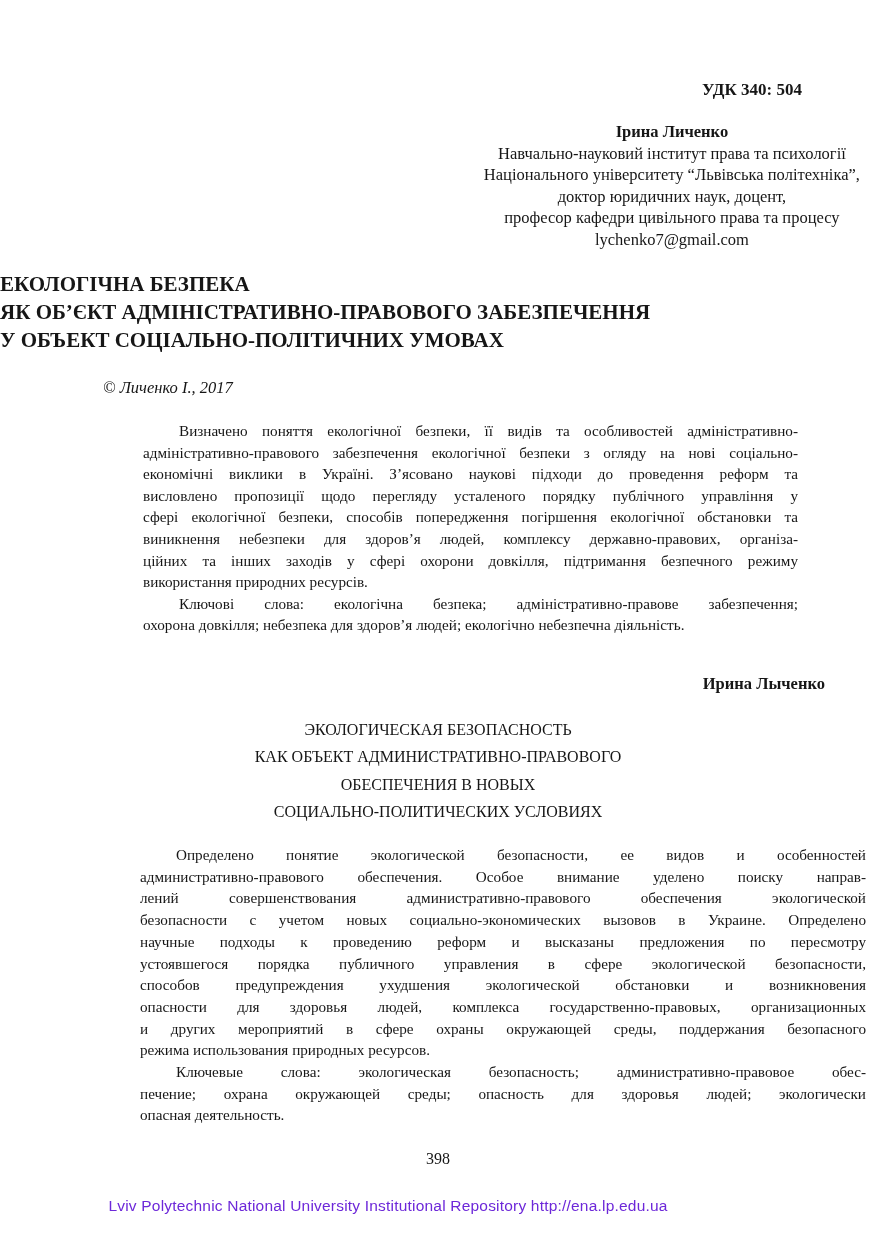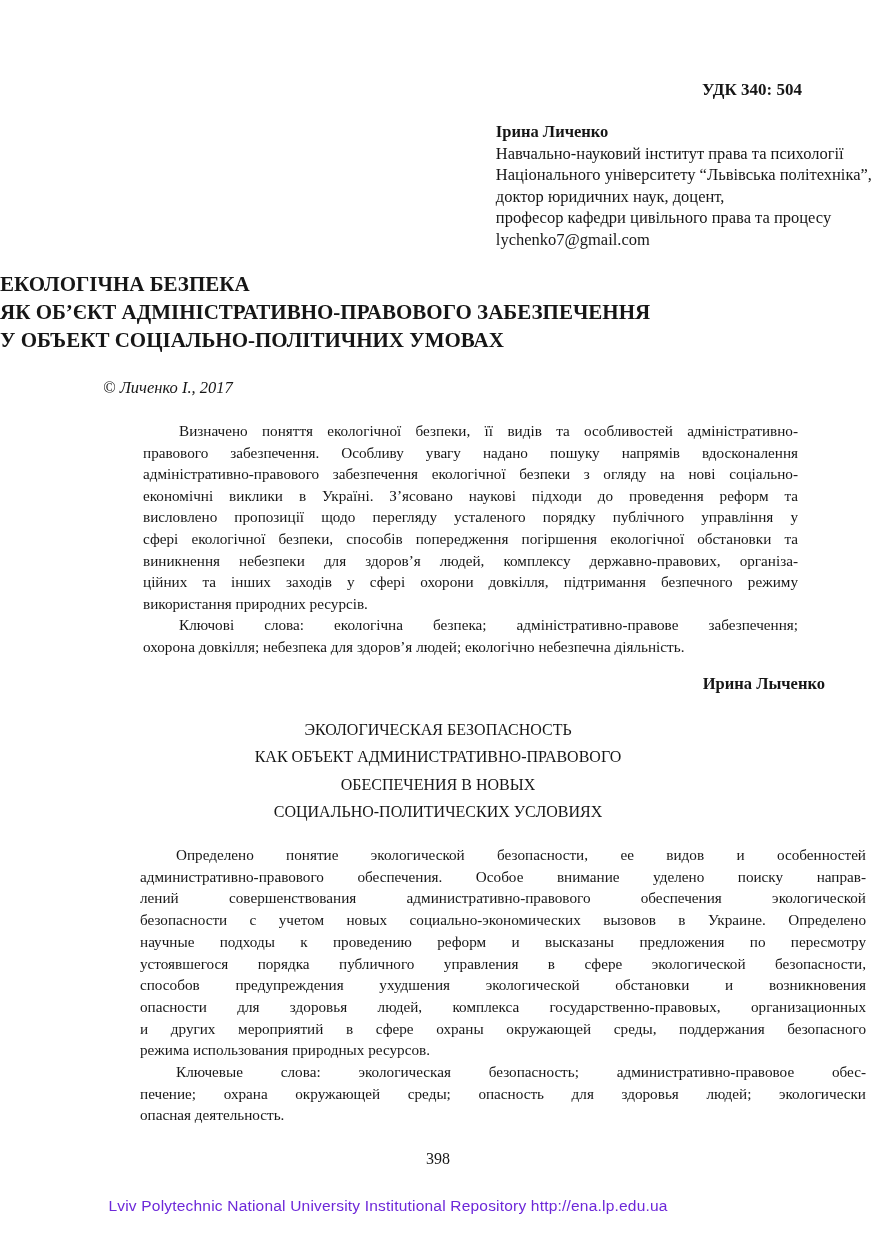--- a/index.html
+++ b/index.html
@@ -11,22 +11,22 @@
     font-family: "Liberation Serif", serif;
     color: #161616;
     overflow: hidden;
     margin: 0 auto;
   }
   .udc {
     position: absolute; top: 80px; right: 74px;
     font-weight: bold; font-size: 17px;
   }
   .author-ua {
-    position: absolute; top: 121px; right: 4px;
-    text-align: left; font-size: 16.5px; line-height: 21.6px;
+    position: absolute; top: 121px; right: 16px;
+    text-align: center; font-size: 16.5px; line-height: 21.6px;
   }
   .author-ua .name { font-weight: bold; }
   .title-ua {
     position: absolute; top: 270px; left: 0; width: 876px;
     text-align: left; font-weight: bold;
     font-size: 21px; line-height: 28px;
   }
   .copyright {
     position: absolute; top: 378px; left: 103px;
     font-style: italic; font-size: 16.5px;
@@ -84,21 +84,20 @@
   <div class="title-ua">
       <div class="">ЕКОЛОГІЧНА БЕЗПЕКА</div>
       <div class="">ЯК ОБ’ЄКТ АДМІНІСТРАТИВНО-ПРАВОВОГО ЗАБЕЗПЕЧЕННЯ</div>
       <div class="">У ОБЪЕКТ СОЦІАЛЬНО-ПОЛІТИЧНИХ УМОВАХ</div>
     </div>
 
   <div class="copyright">© Личенко І., 2017</div>
 
   <div class="abstract abstract-ua">
       <div class="line indent">Визначено поняття екологічної безпеки, її видів та особливостей адміністративно-</div>
-      <div class="line">правового забезпечення. Особливу увагу надано пошуку напрямів вдосконалення</div>
       <div class="line">адміністративно-правового забезпечення екологічної безпеки з огляду на нові соціально-</div>
       <div class="line">економічні виклики в Україні. З’ясовано наукові підходи до проведення реформ та</div>
       <div class="line">висловлено пропозиції щодо перегляду усталеного порядку публічного управління у</div>
       <div class="line">сфері екологічної безпеки, способів попередження погіршення екологічної обстановки та</div>
       <div class="line">виникнення небезпеки для здоров’я людей, комплексу державно-правових, організа-</div>
       <div class="line">ційних та інших заходів у сфері охорони довкілля, підтримання безпечного режиму</div>
       <div class="line end">використання природних ресурсів.</div>
       <div class="line indent">Ключові слова: екологічна безпека; адміністративно-правове забезпечення;</div>
       <div class="line end">охорона довкілля; небезпека для здоров’я людей; екологічно небезпечна діяльність.</div>
     </div>

